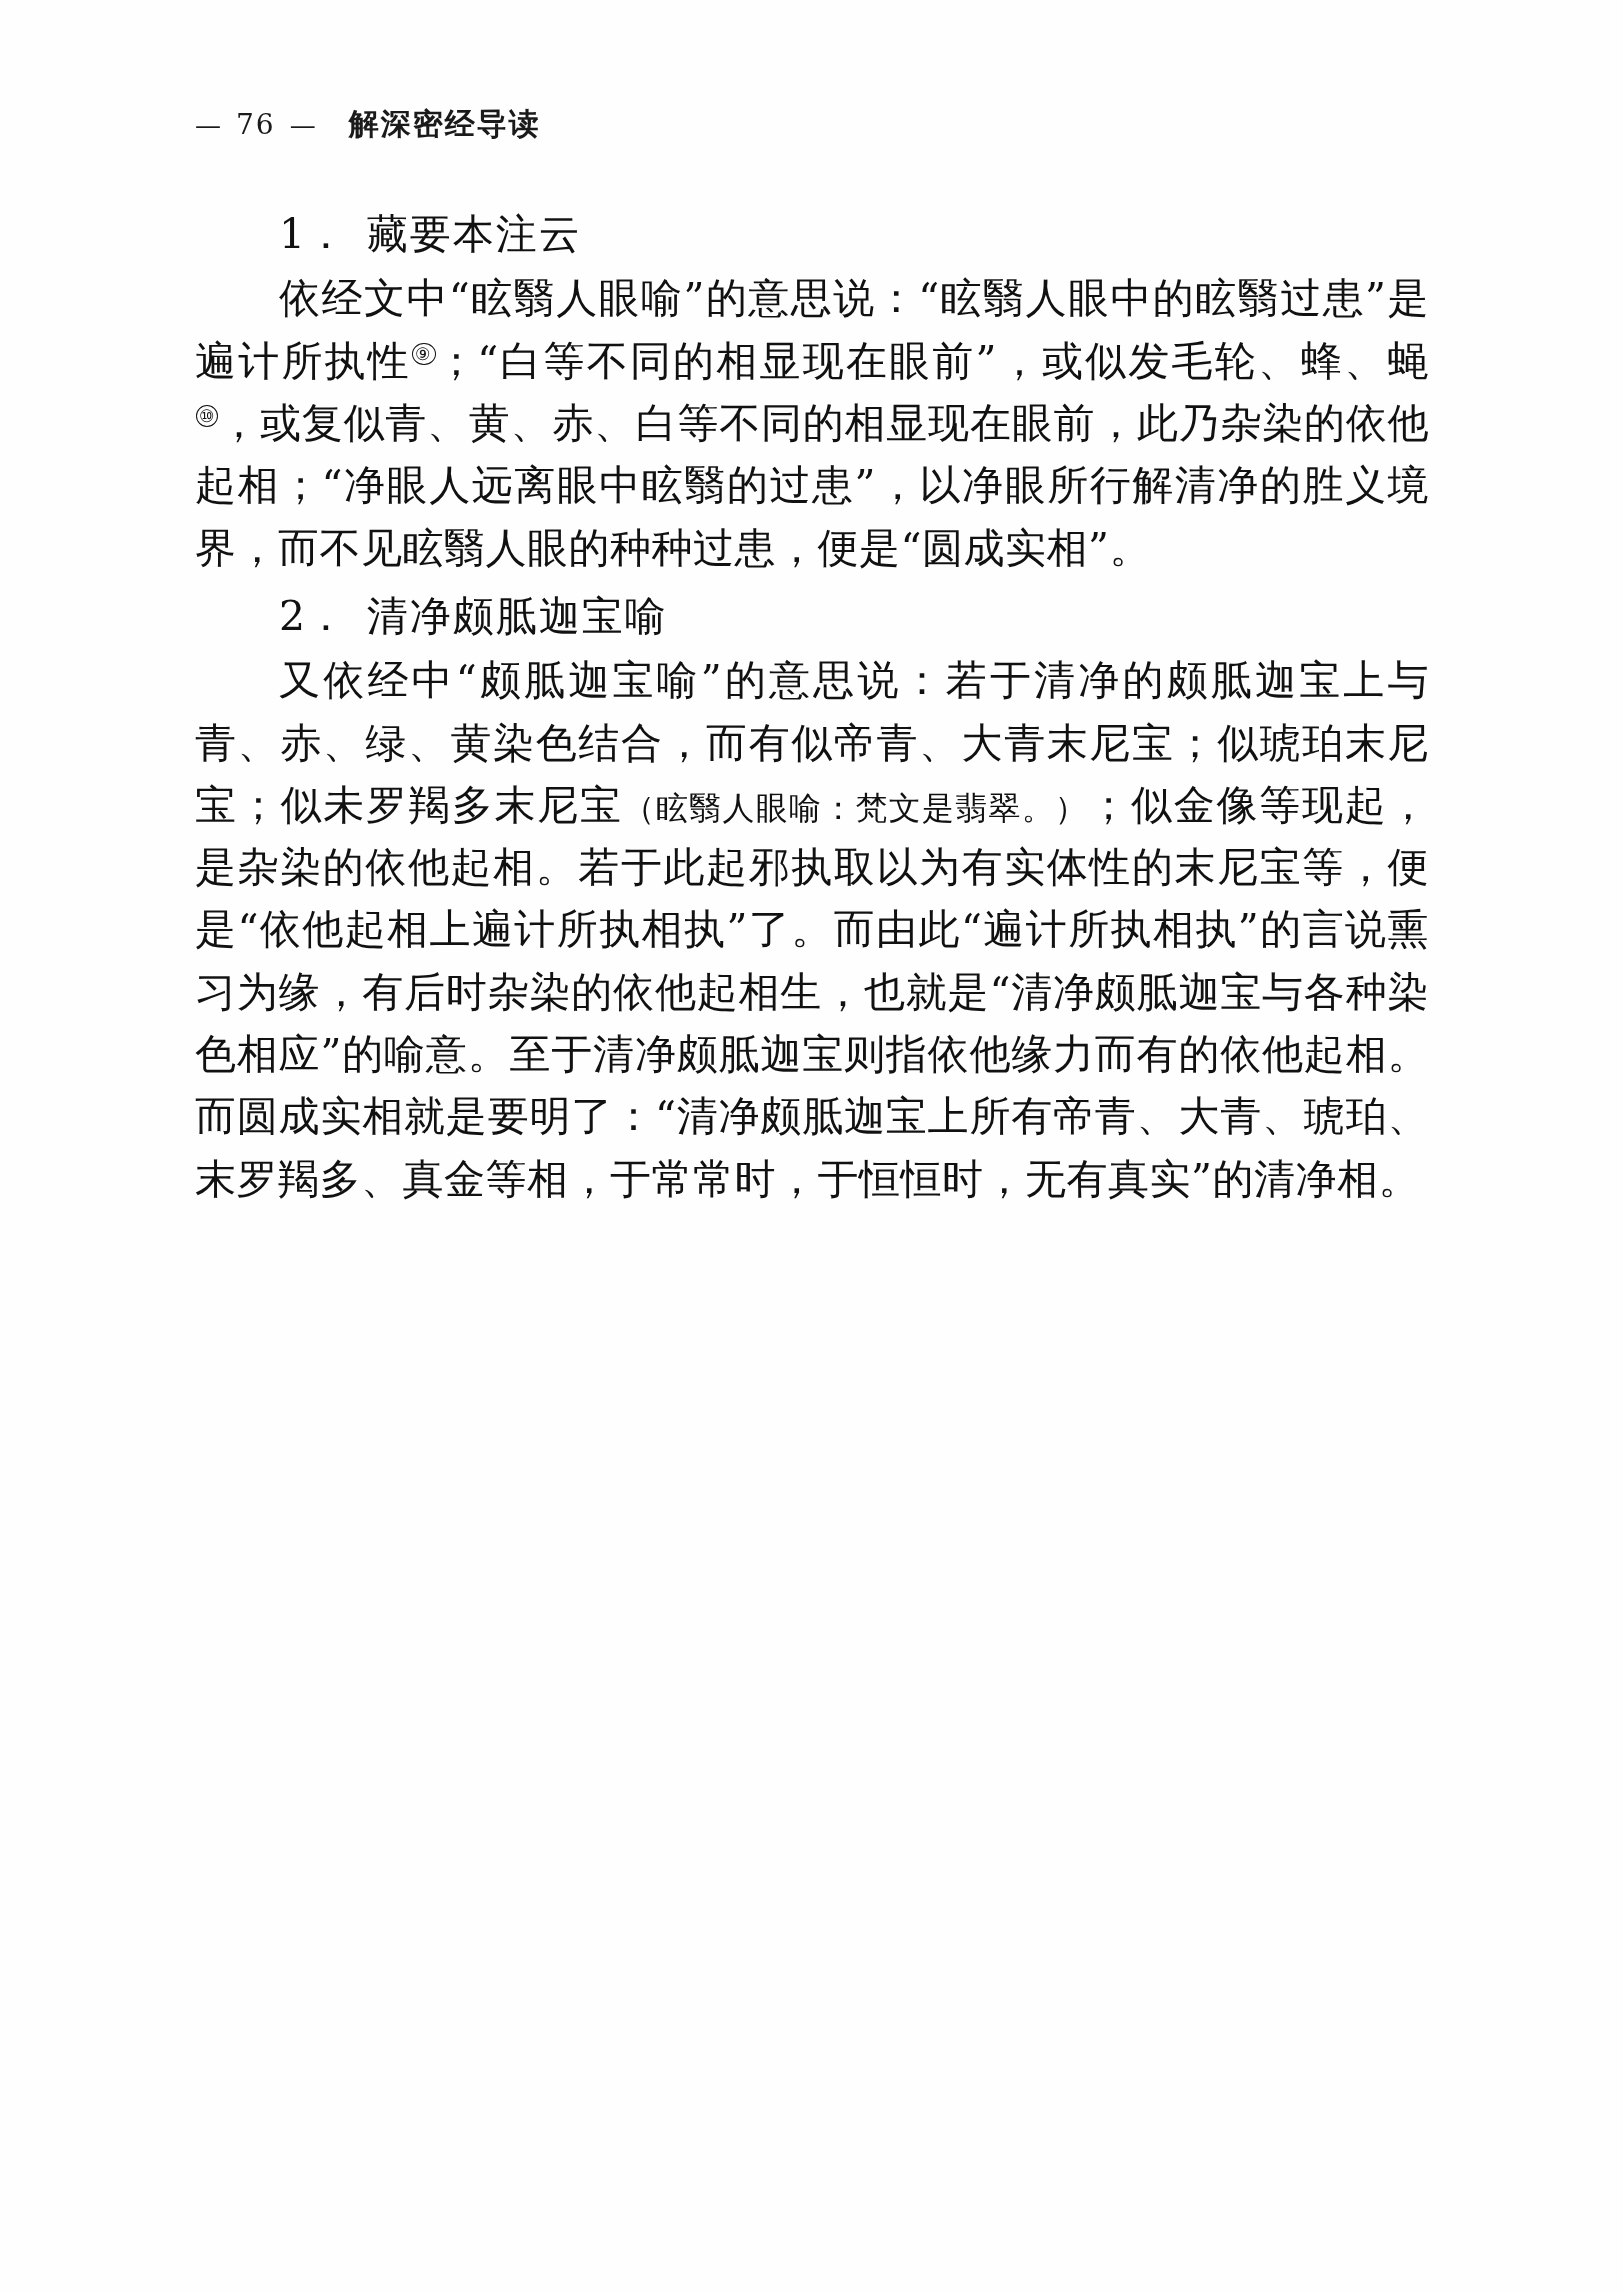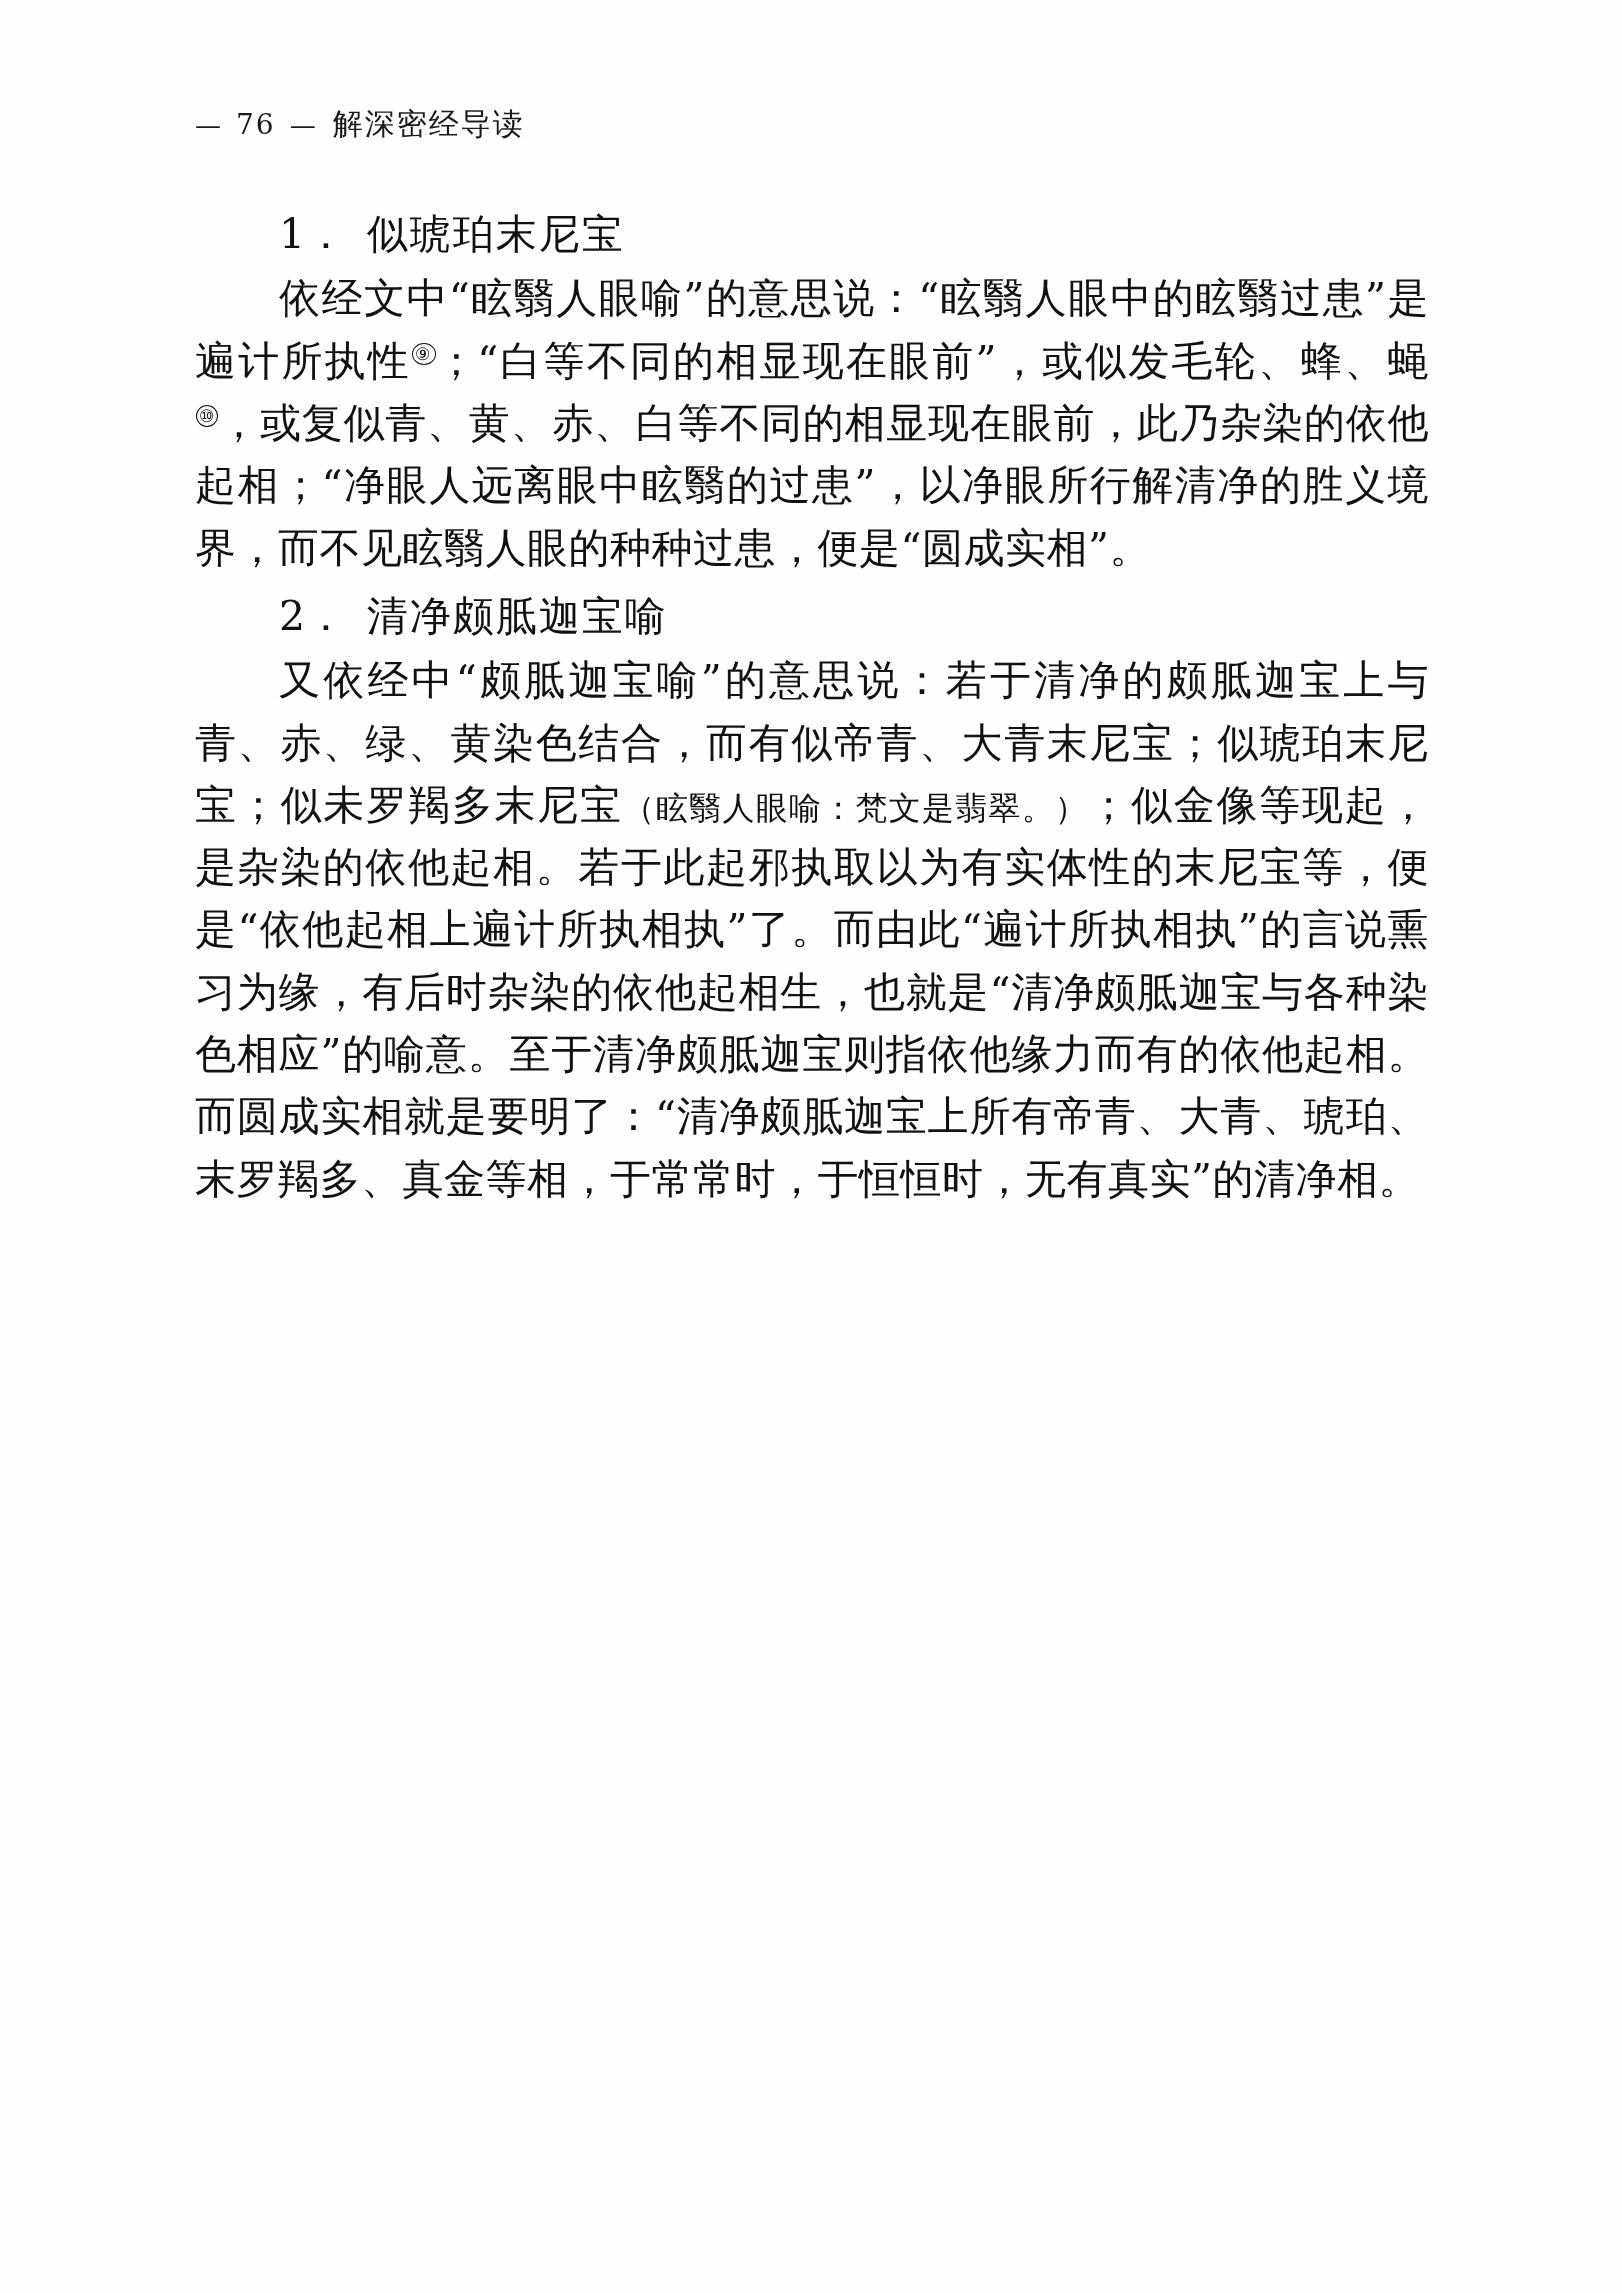--- a/index.html
+++ b/index.html
@@ -27,23 +27,23 @@
     align-items: baseline;
     gap: 14px;
     font-size: 28px;
     letter-spacing: 1px;
     color: #1a1a1a;
   }
   .header .dash { font-size: 26px; }
   .header .pageno { font-size: 28px; letter-spacing: 2px; text-align: center; }
   .header .title {
     font-size: 30px;
-    margin-left: 2px;
+    margin-left: 18px;
     letter-spacing: 2px;
-    font-weight: 400;
+    font-weight: 700;
   }
 
   
   .content {
     position: absolute;
     top: 197px;
     left: 195px;
     width: 1234px;
   }
 
@@ -90,21 +90,21 @@
     <span class="dash">—</span>
     <span class="pageno">76</span>
     <span class="dash">—</span>
     <span class="title">解深密经导读</span>
   </div>
 
   <div class="content">
 
 
     <p class="heading">
-      <span class="num">1．</span><span class="gap"></span><span>似琥珀末尼宝</span>
+      <span class="num">1．</span><span class="gap"></span><span>藏要本注云</span>
     </p>
 
     <p class="indent"><span>依经文中“眩翳人眼喻”的意思说：“眩翳人眼中的眩翳过患”是遍计所执性</span><span class="circnum">⑨</span><span>；“白等不同的相显现在眼前”，或似发毛轮、蜂、蝇</span><span class="circnum">⑩</span><span>，或复似青、黄、赤、白等不同的相显现在眼前，此乃杂染的依他起相；“净眼人远离眼中眩翳的过患”，以净眼所行解清净的胜义境界，而不见眩翳人眼的种种过患，便是“圆成实相”。</span></p>
 
     <p class="heading">
       <span class="num">2．</span><span class="gap"></span><span>清净颇胝迦宝喻</span>
     </p>
 
     <p class="indent"><span>又依经中“颇胝迦宝喻”的意思说：若于清净的颇胝迦宝上与青、赤、绿、黄染色结合，而有似帝青、大青末尼宝；似琥珀末尼宝；似未罗羯多末尼宝</span><span class="small-note">（眩翳人眼喻：梵文是翡翠。）</span><span>；似金像等现起，是杂染的依他起相。若于此起邪执取以为有实体性的末尼宝等，便是“依他起相上遍计所执相执”了。而由此“遍计所执相执”的言说熏习为缘，有后时杂染的依他起相生，也就是“清净颇胝迦宝与各种染色相应”的喻意。至于清净颇胝迦宝则指依他缘力而有的依他起相。而圆成实相就是要明了：“清净颇胝迦宝上所有帝青、大青、琥珀、末罗羯多、真金等相，于常常时，于恒恒时，无有真实”的清净相。</span></p>
 

